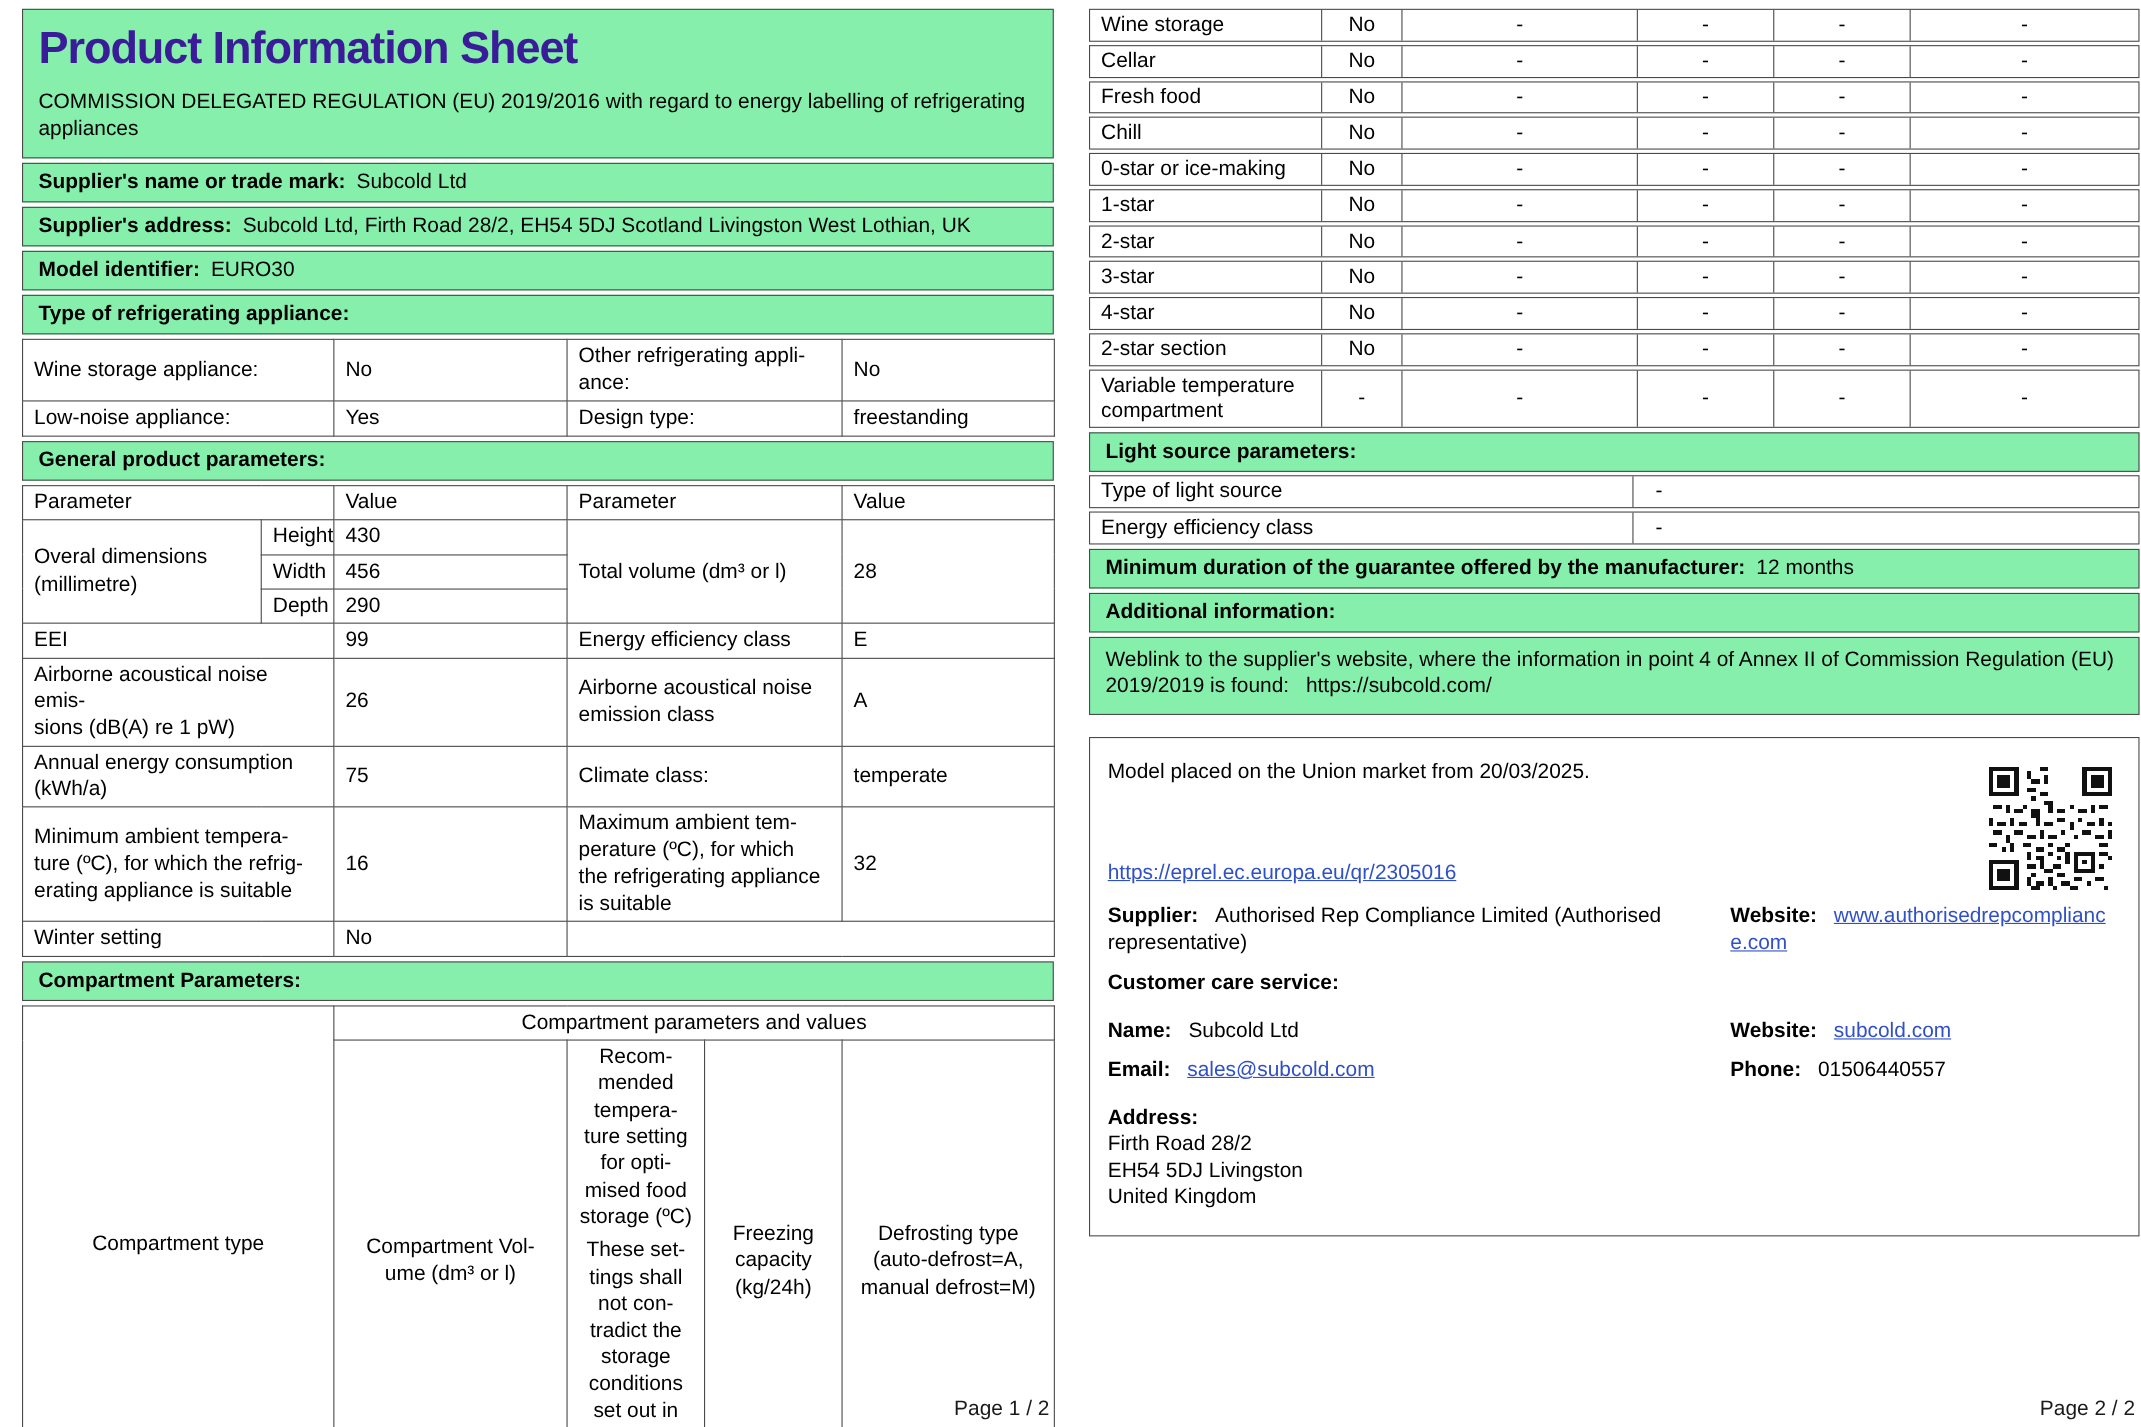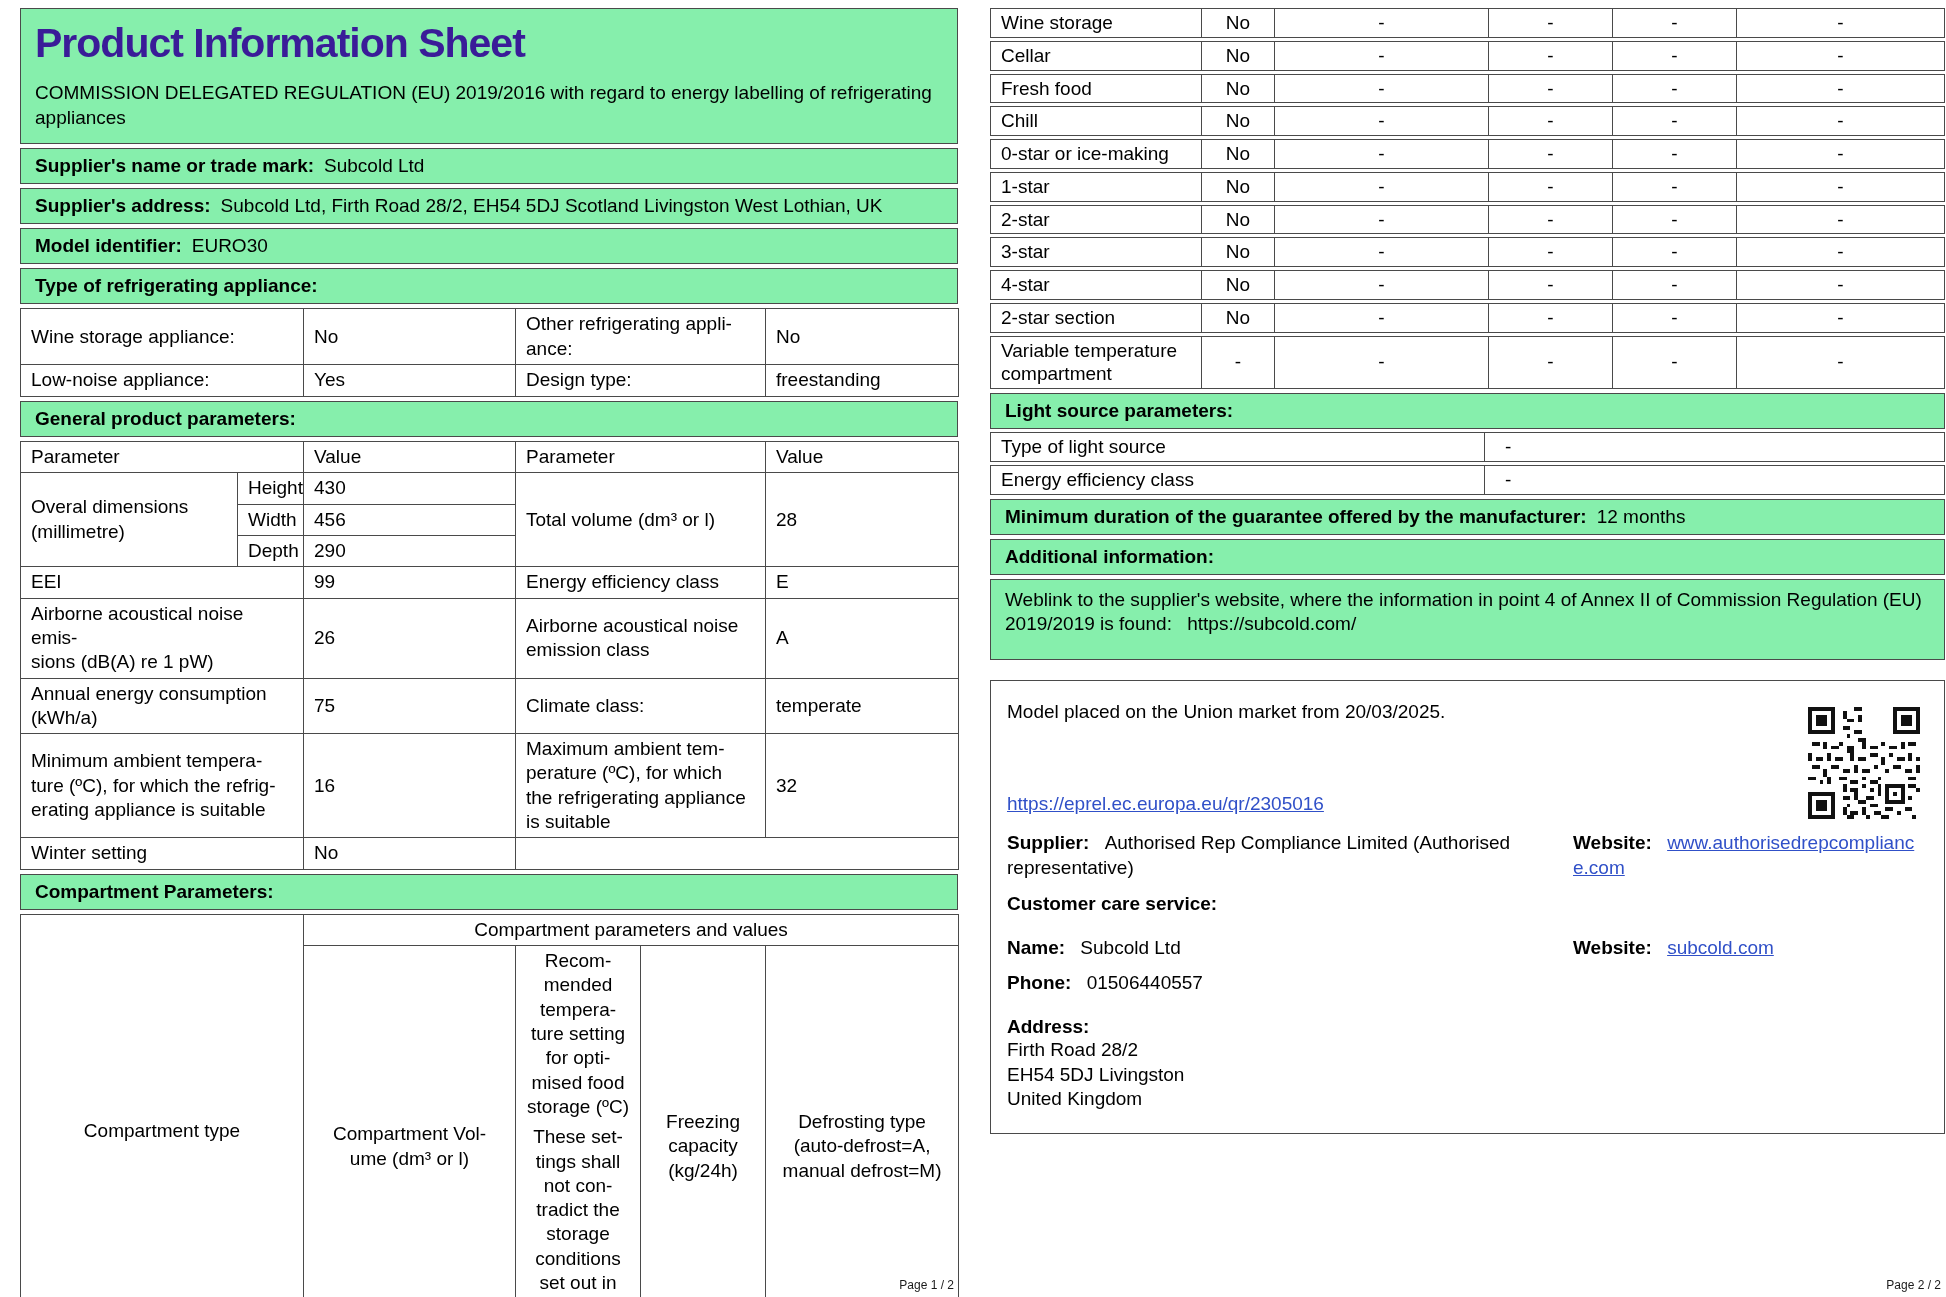--- a/index.html
+++ b/index.html
@@ -14,21 +14,21 @@
   .subtitle { font-size:19px; line-height:1.3; padding-bottom:8px; }
   b.lbl { font-weight:bold; }
   .val { margin-left:10px; }
   .rowline { min-height:36px; display:flex; align-items:center; }
   .sect-head { font-weight:bold; min-height:36px; display:flex; align-items:center; }
   table { border-collapse:collapse; width:100%; table-layout:fixed; margin-top:4px; }
   td { border:1px solid #4a4a4a; padding:3px 10px; vertical-align:middle; line-height:1.28; }
   .pre { white-space:pre-line; }
   .ctr { text-align:center; }
   .tall-hdr td { text-align:center; }
-  .footer { position:absolute; bottom:0; right:4px; font-size:12px; color:#1a1a1a; }
+  .footer { position:absolute; bottom:0; right:4px; font-size:19px; color:#1a1a1a; }
   
   .p2grid { display:grid; border:1px solid #4a4a4a; margin-top:3px; align-items:center; }
   .p2grid > div { padding:2px 10px; line-height:1.25; align-self:center; }
   .p2grid > div + div { border-left:1px solid #4a4a4a; align-self:stretch;
       display:flex; align-items:center; justify-content:center; }
   .comp-cols { grid-template-columns:210px 73px 214px 124px 124px auto; }
   .light-cols { grid-template-columns:493px auto; }
   .light-cols > div + div { justify-content:flex-start; padding-left:20px; }
   .r26 > div { min-height:26px; }
   a.link, .link { color:#3050c8; text-decoration:underline; }
@@ -317,21 +317,21 @@
     <div>-</div>
   </div>
 
   <div class="box rowline">
     <b class="lbl">Minimum duration of the guarantee offered by the manufacturer:</b>
     <span class="val">12 months</span>
   </div>
 
   <div class="box sect-head">Additional information:</div>
 
-  <div class="box wrapcell" style="padding-top:8px; padding-bottom:22px">
+  <div class="box wrapcell" style="padding-top:8px; padding-bottom:12px">
     <span>Weblink to the supplier's website, where the information in point 4 of Annex II of Commission Regulation (EU) 2019/2019 is found:</span>
     <span class="val">https://subcold.com/</span>
   </div>
 
   <div class="info-box">
     <svg class="qr" viewBox="0 0 29 29" shape-rendering="crispEdges">
       <rect x="0" y="0" width="29" height="29" fill="#fff"></rect>
       <g fill="#111">
         <rect x="0" y="0" width="7" height="7"></rect>
           <rect x="1" y="1" width="5" height="5" fill="#fff"></rect>
@@ -454,20 +454,24 @@
         <span class="val">Subcold Ltd</span>
       </div>
       <div>
         <b class="lbl">Website:</b>
         <span class="val link">subcold.com</span>
       </div>
     </div>
 
     <div class="two-col mt13">
       <div>
+        <b class="lbl">Email:</b>
+        <span class="val link">sales@subcold.com</span>
+      </div>
+      <div>
         <b class="lbl">Phone:</b>
         <span class="val">01506440557</span>
       </div>
     </div>
 
     <div class="mt12">
       <b class="lbl">Address:</b>
       <div class="addr-lines">Firth Road 28/2
 EH54 5DJ Livingston
 United Kingdom</div>

